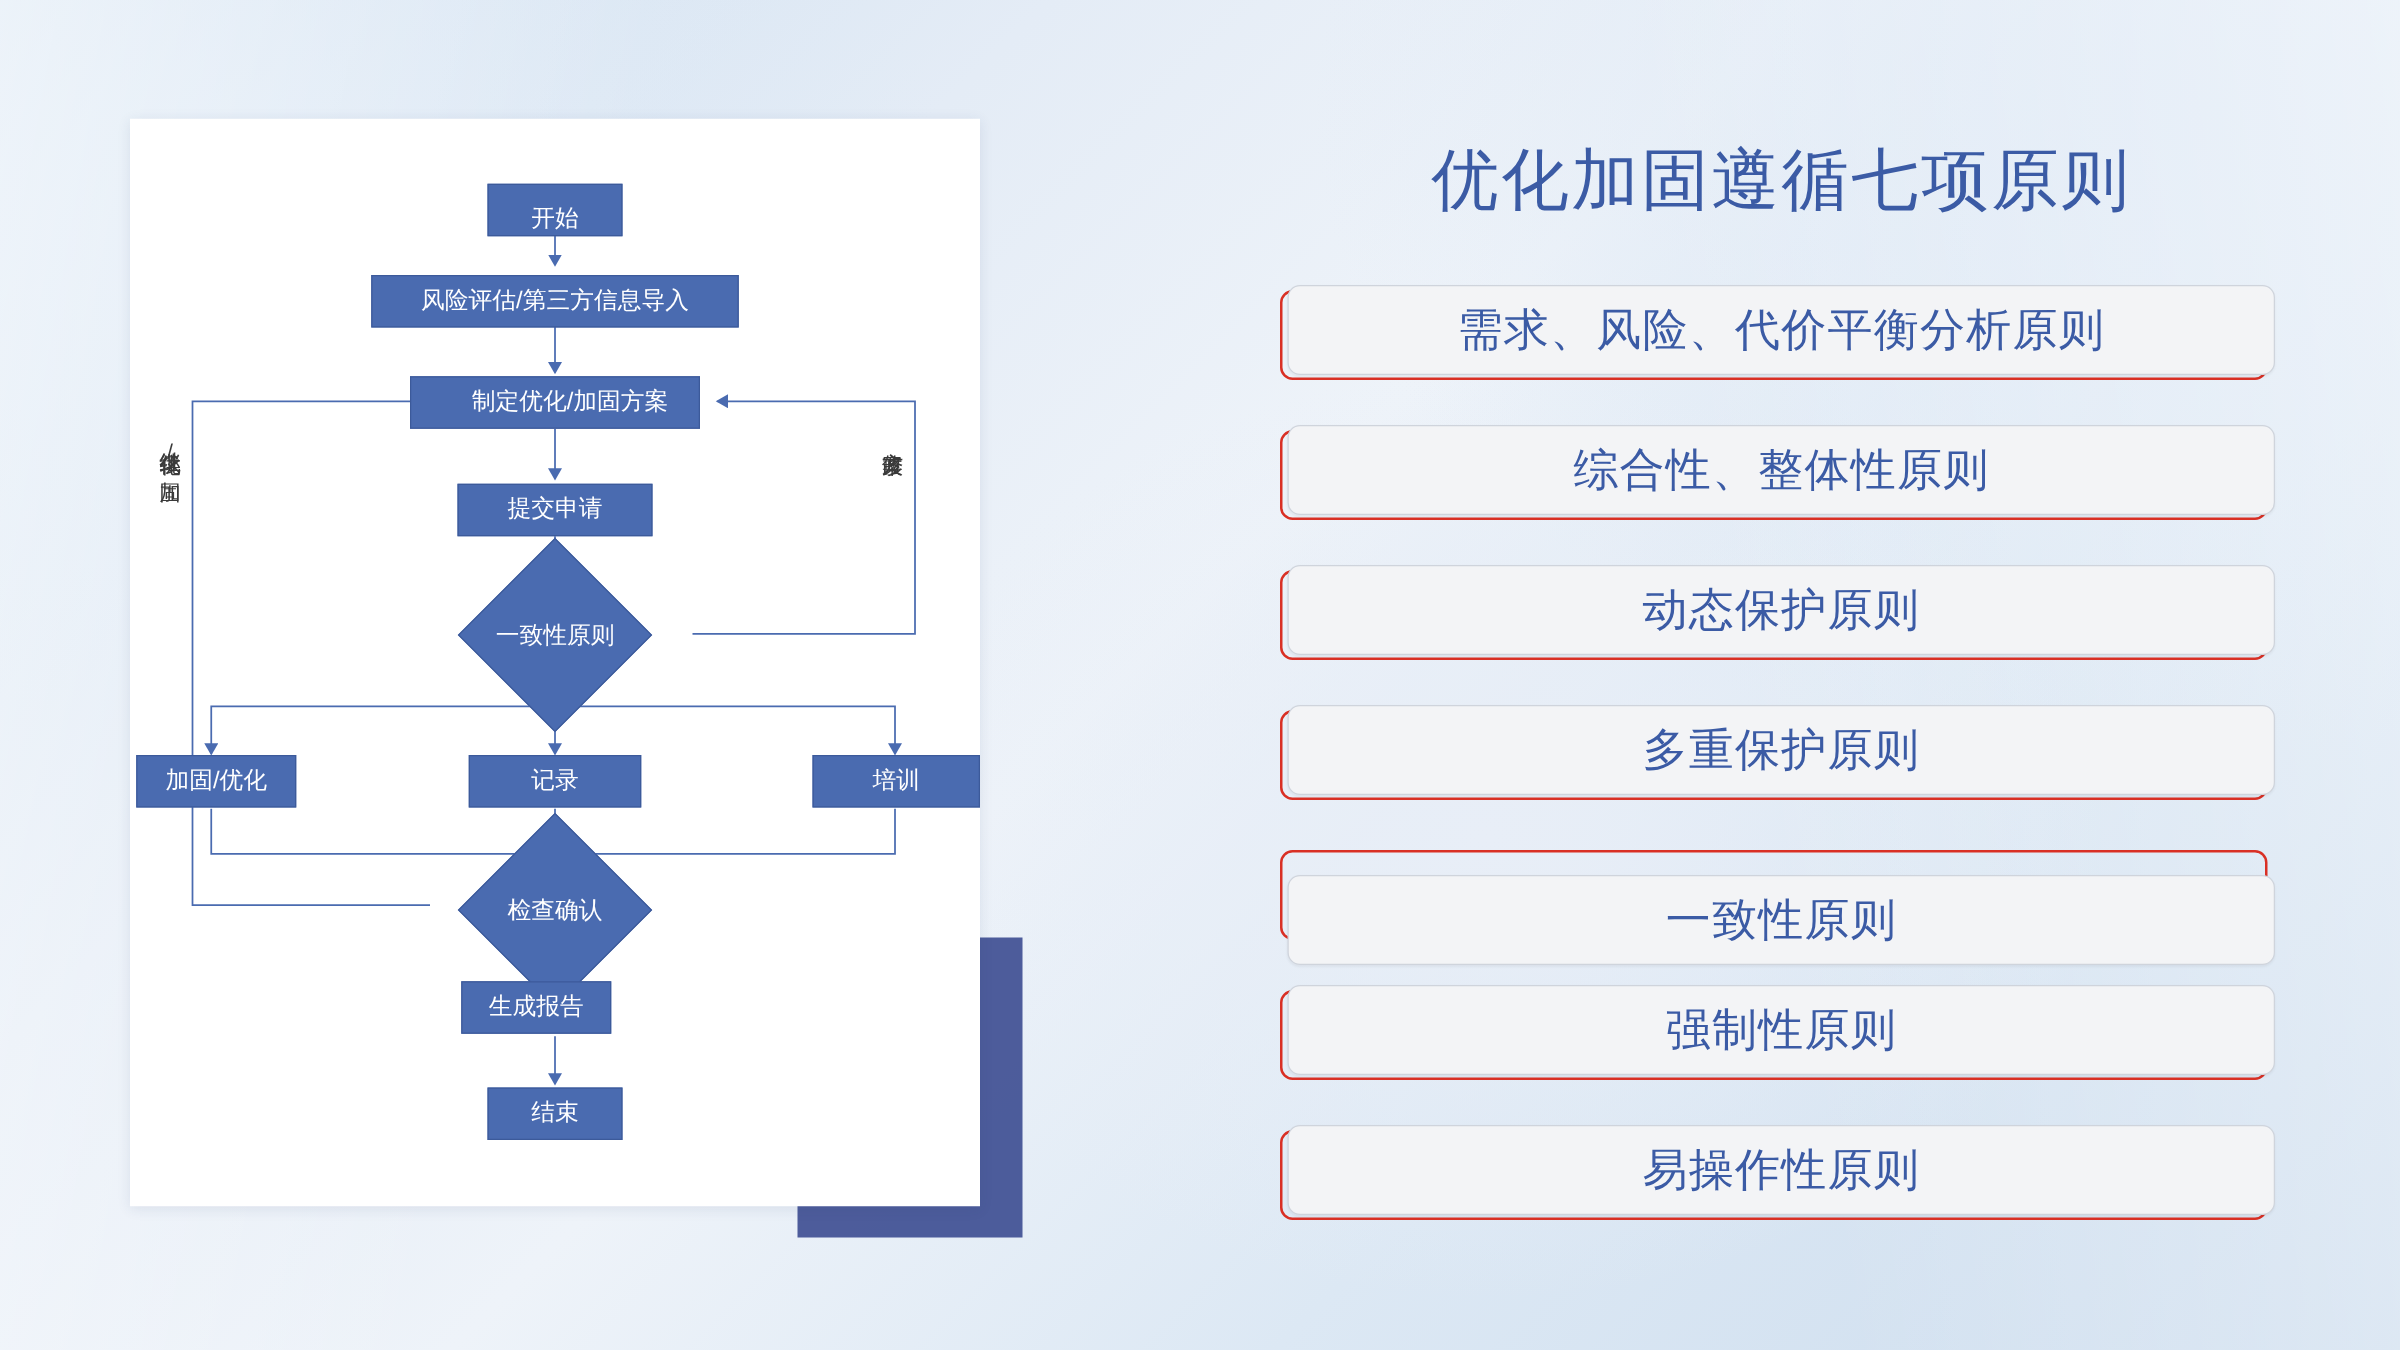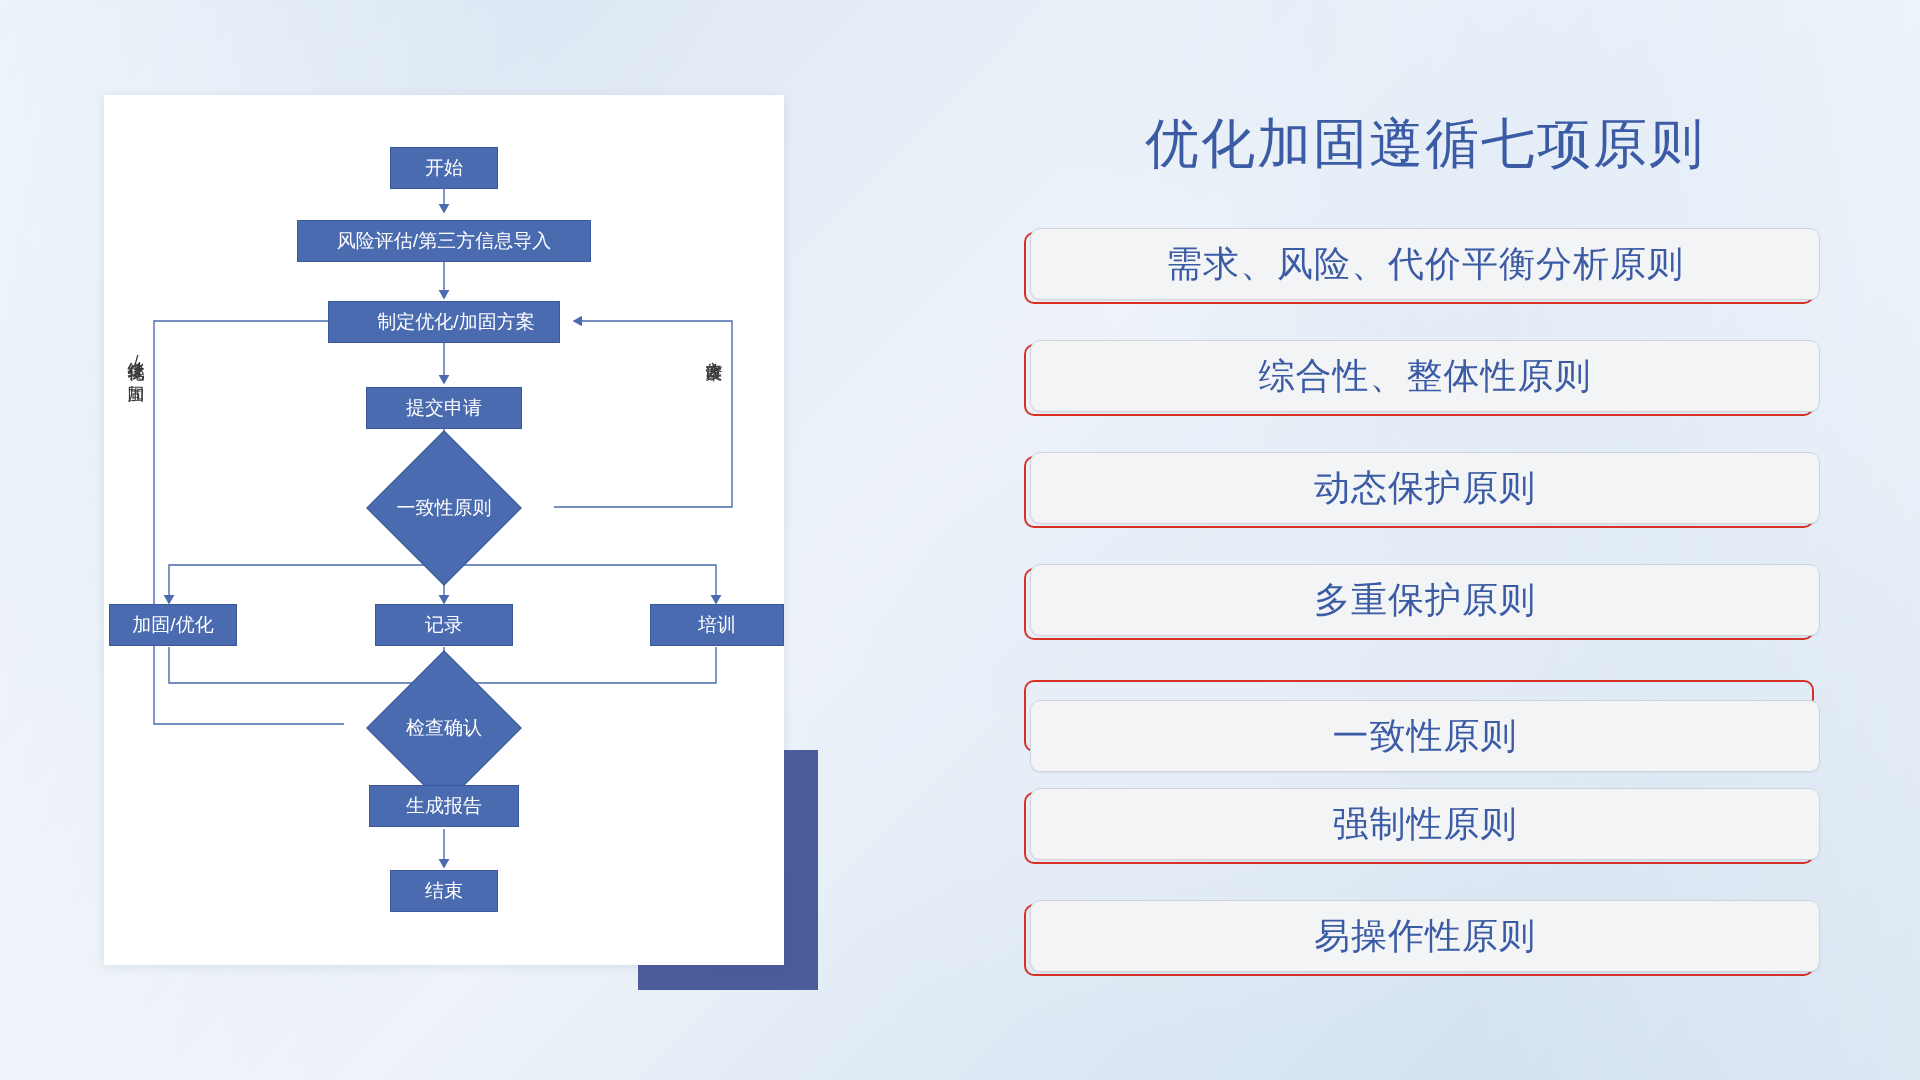--- a/index.html
+++ b/index.html
@@ -171,21 +171,21 @@
           <path d="M340,650 L340,688"></path>
 
           <path d="M340,734 L340,772"></path>
 
           <path d="M450,412 L628,412 L628,226 L470,226"></path>
 
           <path d="M240,629 L50,629 L50,226 L248,226"></path>
         </g>
       </svg>
 
-      <div class="node" style="left:286px; top:52px; width:108px; height:42px;">
+      <div class="node" style="left:286px; top:52px; width:108px; height:42px;align-items:flex-end;">
         <span>开始</span>
       </div>
 
       <div class="node" style="left:193px; top:125px; width:294px; height:42px;">
         <span>风险评估/第三方信息导入</span>
       </div>
 
       <div class="node" style="left:224px; top:206px; width:232px; height:42px;padding-left:24px;">
         <span>制定优化/加固方案</span>
       </div>
@@ -209,21 +209,21 @@
 
       <div class="node" style="left:546px; top:509px; width:134px; height:42px;">
         <span>培训</span>
       </div>
 
       <div class="diamond-wrap" style="left:285px; top:578px; width:110px; height:110px;">
         <div class="diamond"></div>
         <div class="diamond-label">检查确认</div>
       </div>
 
-      <div class="node" style="left:265px; top:690px; width:150px; height:42px;">
+      <div class="node" style="left:265px; top:690px; width:120px; height:42px;">
         <span>生成报告</span>
       </div>
 
       <div class="node" style="left:286px; top:775px; width:108px; height:42px;">
         <span>结束</span>
       </div>
 
       <div class="side-label" style="left:22px; top:253px; height:140px;">继续优化/加固</div>
 
       <div class="side-label" style="left:600px; top:253px; height:110px;">方案修改</div>

